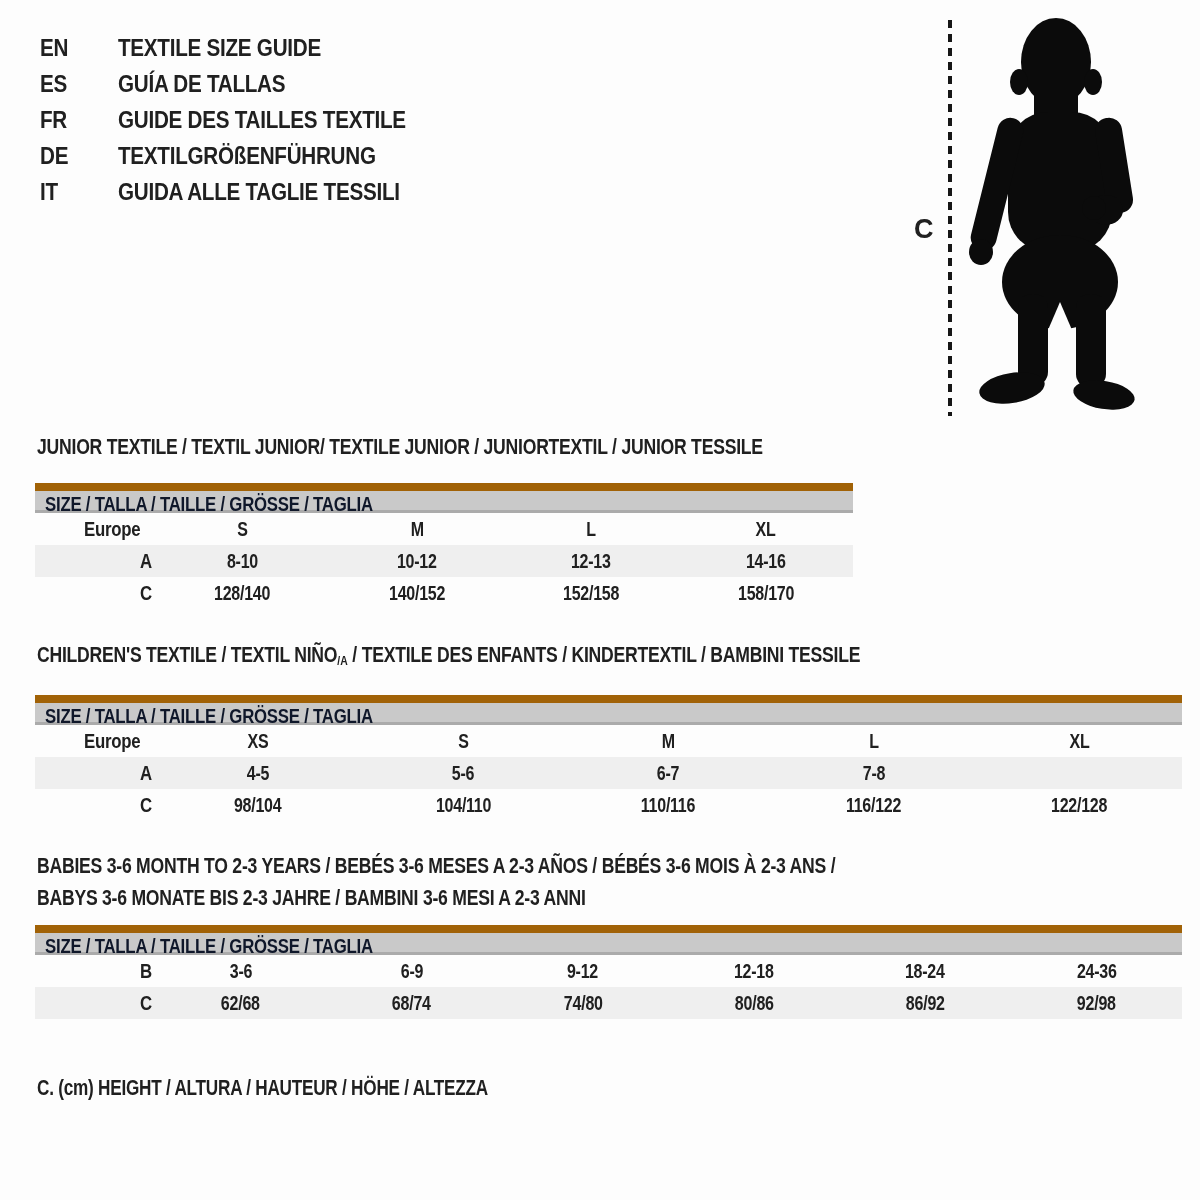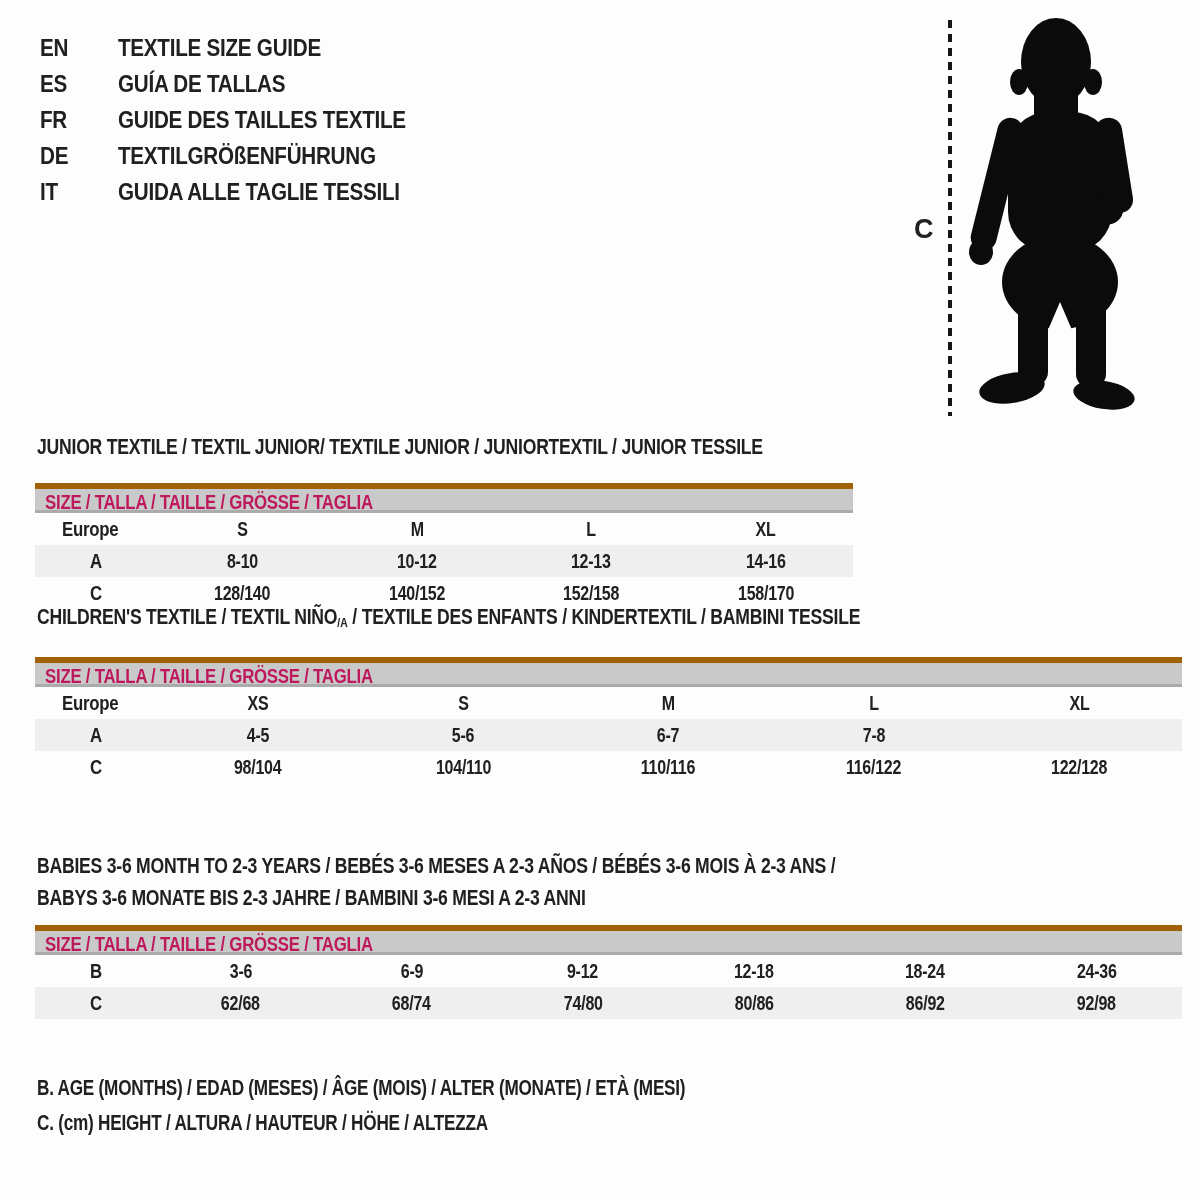--- a/index.html
+++ b/index.html
@@ -39,43 +39,43 @@
   }
   .height-label {
     position: absolute; left: 914px; top: 214px;
     font-size: 27px;
   }
   .silhouette { position: absolute; left: 966px; top: 16px; }
 
   
   .sec { position: absolute; }
   #sec-junior   { left: 35px; top: 434px; width: 818px; text-decoration: underline; }
-  #sec-children { left: 35px; top: 604px; width: 1147px; }
+  #sec-children { left: 35px; top: 642px; width: 1147px; }
   #sec-babies   { left: 35px; top: 850px; width: 1147px; }
 
   .sec-title { font-size: 22px; line-height: 26px; padding-left: 2px; }
   .sec-title-line { font-size: 22px; line-height: 32px; padding-left: 2px; text-decoration: underline; }
   .title-sub { font-size: 13px; position: relative; top: 3px; letter-spacing: 0; }
 
   #sec-junior .size-table   { margin-top: 23px; }
   #sec-children .size-table { margin-top: 24px; }
   #sec-babies .size-table   { margin-top: 11px; }
 
   .size-bar {
     background: #c9c9c9;
-    border-top: 6px solid #a16207;
+    border-top: 8px solid #a16207;
     border-bottom: 3px solid #ababab;
     height: 30px; line-height: 25px;
     padding-left: 10px;
     font-size: 21px;
-    color: #be185d;
+    color: #0f172a;
   }
   .trow { display: grid; height: 32px; line-height: 32px; font-size: 20px; }
   .trow.shaded { background: #efefef; }
-  .tlabel { padding-left: 5px; font-size: 21px; text-align: center; }
+  .tlabel { padding-left: 5px; font-size: 21px; text-align: right; }
   .tcell  { text-align: center; }
 
   
   .legend { position: absolute; left: 35px; top: 1070px; }
   .legend-line { font-size: 22px; line-height: 35px; padding-left: 2px; }
   .legend-line .cond { transform: scaleX(0.78); }
 </style>
 </head>
 <body>
 
@@ -228,20 +228,17 @@
             <div class="tcell"><span class="cond center">80/86</span></div>
             <div class="tcell"><span class="cond center">86/92</span></div>
             <div class="tcell"><span class="cond center">92/98</span></div>
           </div>
         </div>
     </div>
   </section>
 
   <footer class="legend">
     <div class="legend-line">
-      <span class="cond">B. AGE (MONTHS) / EDAD (MESES) / ÂGE (MOIS) / ALTER (MONATE) / ETÀ (MESI)</span>
-    </div>
-    <div class="legend-line">
       <span class="cond">C. (cm) HEIGHT / ALTURA / HAUTEUR / HÖHE / ALTEZZA</span>
     </div>
   </footer>
 
 </div>
 
 </body></html>

